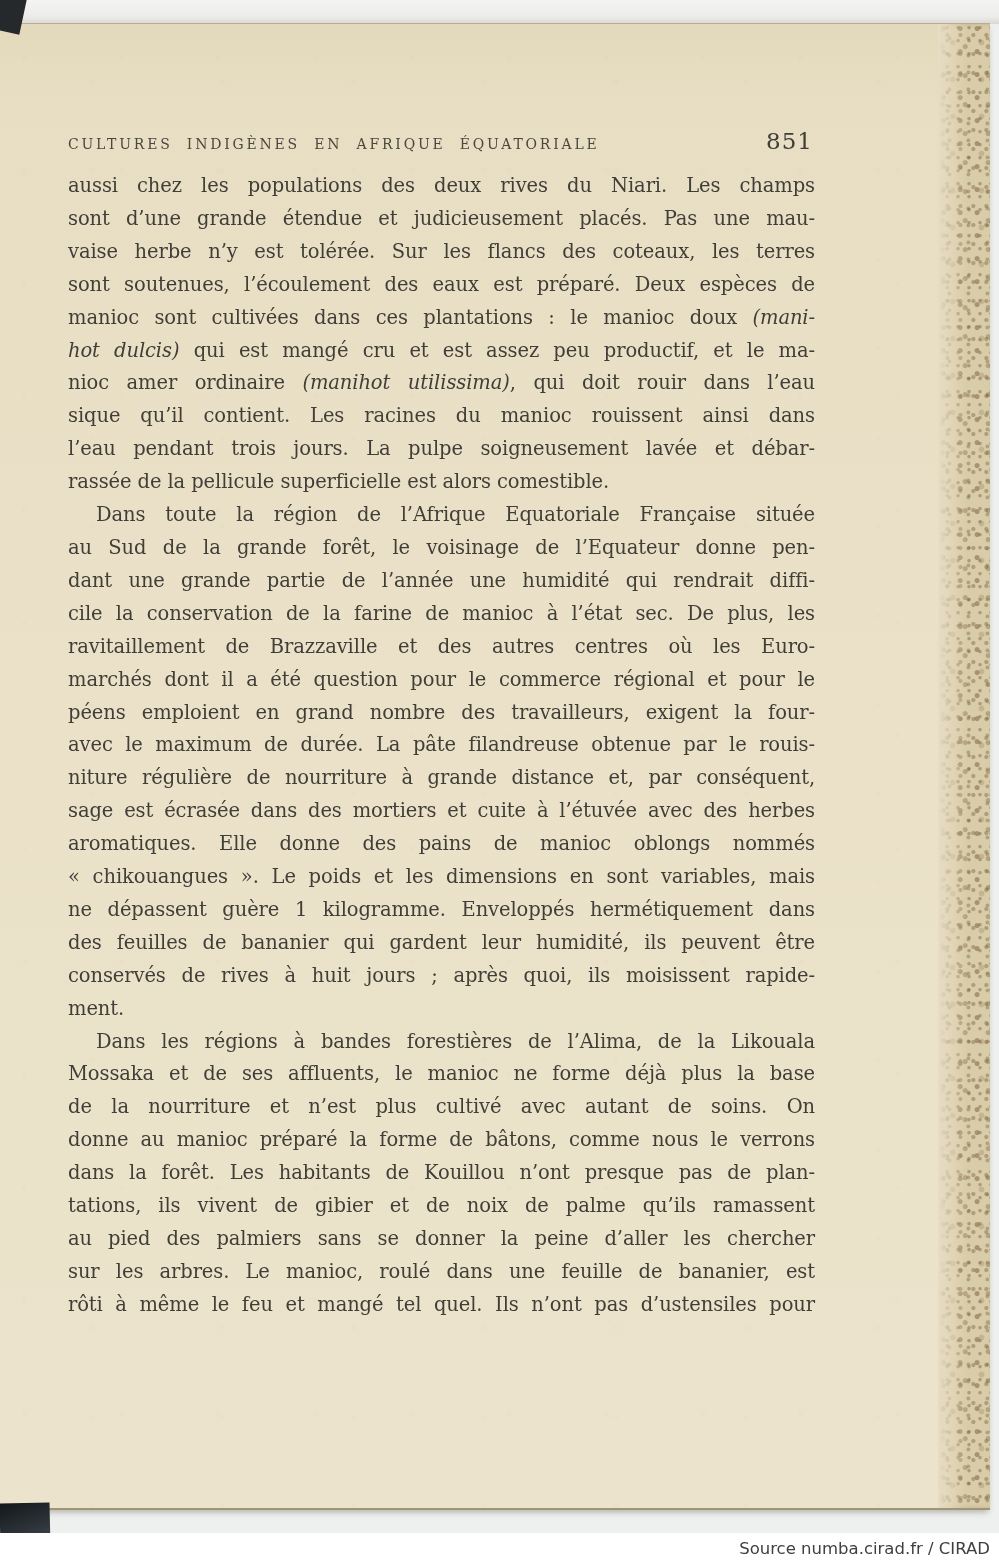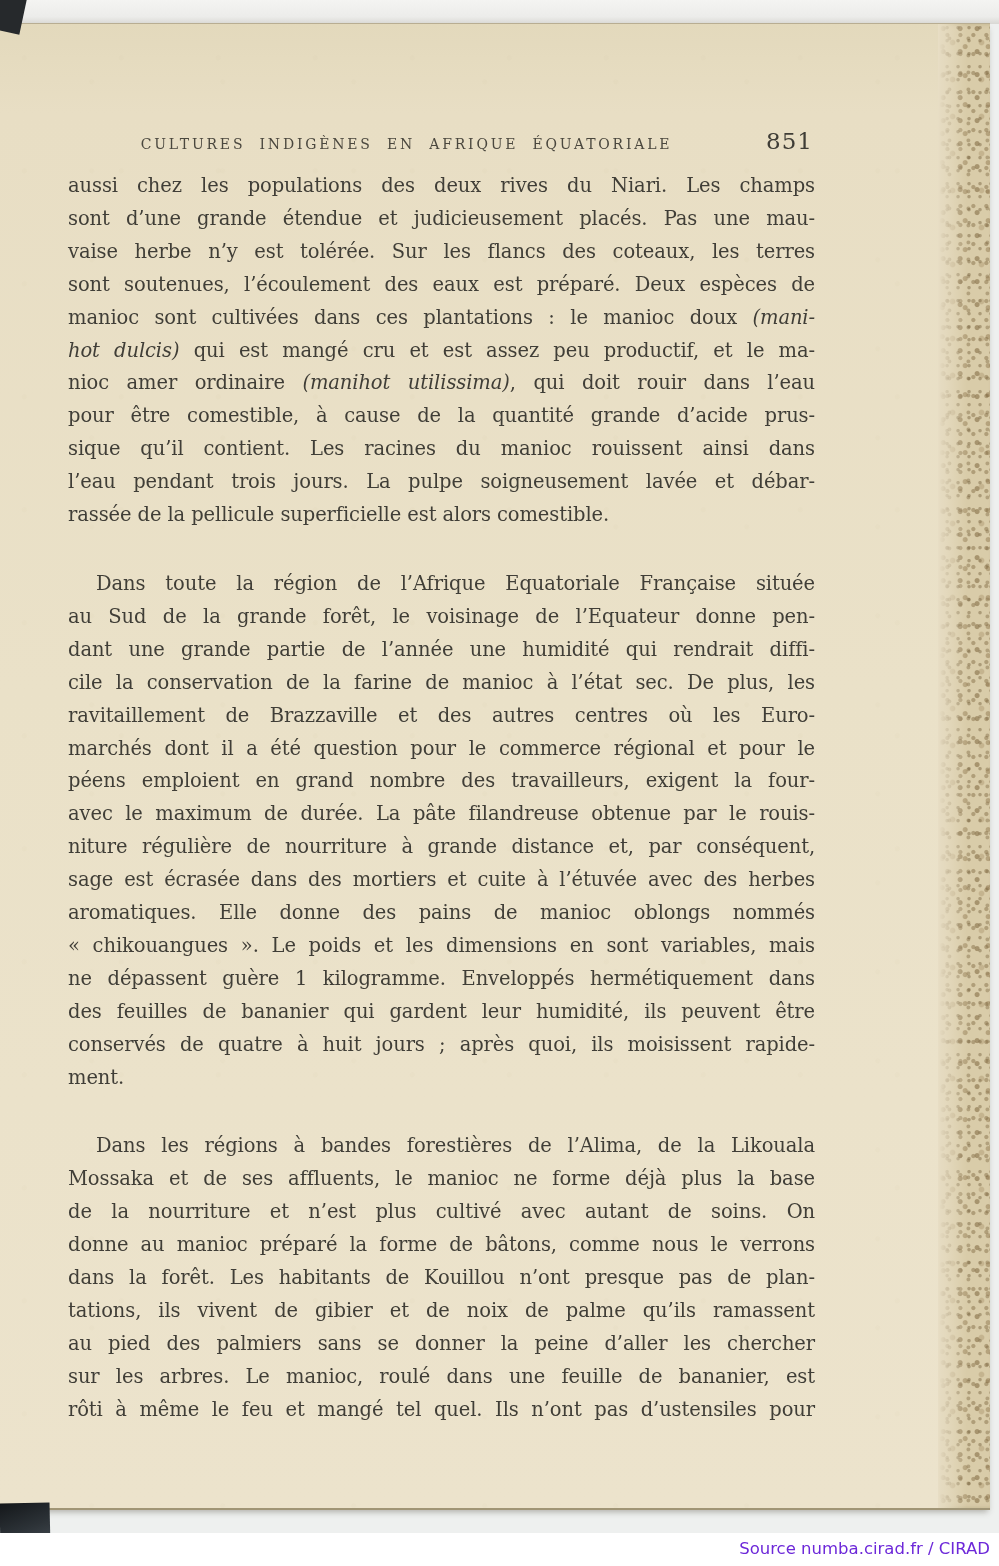--- a/index.html
+++ b/index.html
@@ -40,54 +40,54 @@
     box-shadow:inset 3px 0 4px rgba(140,120,80,.3);
   }
   .fore-edge::before {
     content:''; position:absolute; inset:0;
     background:linear-gradient(90deg,#e8dec5 0%, rgba(232,222,197,0) 55%);
   }
   .header {
     position:absolute; left:68px; top:104px; width:747px; height:36px;
   }
   .running-title {
-    position:absolute; left:0; right:70px; top:8px; text-align:center;
+    position:absolute; left:0; right:70px; top:8px; 
     font-size:14px; letter-spacing:2.8px; word-spacing:7px;
     color:#4a473e;
   }
   .page-number {
     position:absolute; right:2px; top:0;
     font-size:23px; color:#3f3d36; letter-spacing:1px;
   }
   .body-text {
     position:absolute; left:68px; top:146px; width:747px;
     font-size:19.5px; line-height:32.9px; letter-spacing:-0.1px;
     color:#403e37; text-align:justify;
   }
   .line { text-align:justify; text-align-last:justify; white-space:normal; }
   .line.last { text-align-last:left; }
-  .line.indent { text-indent:28px;margin-top:36px; }
+  .line.indent { text-indent:28px; }
   .it { font-style:italic; }
   .binding-top {
     position:absolute; left:-6px; top:-10px; width:30px; height:42px;
     background:#26292c; transform:rotate(12deg);
   }
   .binding-bottom {
     position:absolute; left:0px; top:1503px; width:50px; height:45px;
     background:linear-gradient(160deg,#14171a 0%, #2c3237 55%, #444c52 100%);
     transform:rotate(-1.2deg);
   }
   .footer {
     position:absolute; left:0; bottom:0; width:999px; height:33px;
     background:#ffffff;
   }
   .source {
     position:absolute; right:9px; top:6px;
     font-family:"DejaVu Sans", sans-serif;
-    font-size:16.5px; color:#6d28d9;
+    font-size:16.5px; color:#404040;
   }
 </style>
 </head>
 <body>
 
 <div class="scan">
   <div class="scan-top-strip"></div>
 
   <div class="page">
     <div class="page-grain"></div>
@@ -98,39 +98,38 @@
     </div>
 
     <div class="body-text">
         <div class="line"><span>aussi chez les populations des deux rives du Niari. Les champs</span></div>
         <div class="line"><span>sont d’une grande étendue et judicieusement placés. Pas une mau-</span></div>
         <div class="line"><span>vaise herbe n’y est tolérée. Sur les flancs des coteaux, les terres</span></div>
         <div class="line"><span>sont soutenues, l’écoulement des eaux est préparé. Deux espèces de</span></div>
         <div class="line"><span>manioc sont cultivées dans ces plantations : le manioc doux </span><span class="it">(mani-</span></div>
         <div class="line"><span class="it">hot dulcis)</span><span> qui est mangé cru et est assez peu productif, et le ma-</span></div>
         <div class="line"><span>nioc amer ordinaire </span><span class="it">(manihot utilissima)</span><span>, qui doit rouir dans l’eau</span></div>
-        <div class="line"><span>pour être comestible, à cause de la quantité grande d’acide prus-</span></div>
         <div class="line"><span>sique qu’il contient. Les racines du manioc rouissent ainsi dans</span></div>
         <div class="line"><span>l’eau pendant trois jours. La pulpe soigneusement lavée et débar-</span></div>
         <div class="line last"><span>rassée de la pellicule superficielle est alors comestible.</span></div>
         <div class="line indent"><span>Dans toute la région de l’Afrique Equatoriale Française située</span></div>
         <div class="line"><span>au Sud de la grande forêt, le voisinage de l’Equateur donne pen-</span></div>
         <div class="line"><span>dant une grande partie de l’année une humidité qui rendrait diffi-</span></div>
         <div class="line"><span>cile la conservation de la farine de manioc à l’état sec. De plus, les</span></div>
         <div class="line"><span>ravitaillement de Brazzaville et des autres centres où les Euro-</span></div>
         <div class="line"><span>marchés dont il a été question pour le commerce régional et pour le</span></div>
         <div class="line"><span>péens emploient en grand nombre des travailleurs, exigent la four-</span></div>
         <div class="line"><span>avec le maximum de durée. La pâte filandreuse obtenue par le rouis-</span></div>
         <div class="line"><span>niture régulière de nourriture à grande distance et, par conséquent,</span></div>
         <div class="line"><span>sage est écrasée dans des mortiers et cuite à l’étuvée avec des herbes</span></div>
         <div class="line"><span>aromatiques. Elle donne des pains de manioc oblongs nommés</span></div>
         <div class="line"><span>« chikouangues ». Le poids et les dimensions en sont variables, mais</span></div>
         <div class="line"><span>ne dépassent guère 1 kilogramme. Enveloppés hermétiquement dans</span></div>
         <div class="line"><span>des feuilles de bananier qui gardent leur humidité, ils peuvent être</span></div>
-        <div class="line"><span>conservés de quatre à huit jours ; après quoi, ils moisissent rapide-</span></div>
+        <div class="line"><span>conservés de rives à huit jours ; après quoi, ils moisissent rapide-</span></div>
         <div class="line last"><span>ment.</span></div>
         <div class="line indent"><span>Dans les régions à bandes forestières de l’Alima, de la Likouala</span></div>
         <div class="line"><span>Mossaka et de ses affluents, le manioc ne forme déjà plus la base</span></div>
         <div class="line"><span>de la nourriture et n’est plus cultivé avec autant de soins. On</span></div>
         <div class="line"><span>donne au manioc préparé la forme de bâtons, comme nous le verrons</span></div>
         <div class="line"><span>dans la forêt. Les habitants de Kouillou n’ont presque pas de plan-</span></div>
         <div class="line"><span>tations, ils vivent de gibier et de noix de palme qu’ils ramassent</span></div>
         <div class="line"><span>au pied des palmiers sans se donner la peine d’aller les chercher</span></div>
         <div class="line"><span>sur les arbres. Le manioc, roulé dans une feuille de bananier, est</span></div>
         <div class="line"><span>rôti à même le feu et mangé tel quel. Ils n’ont pas d’ustensiles pour</span></div>

